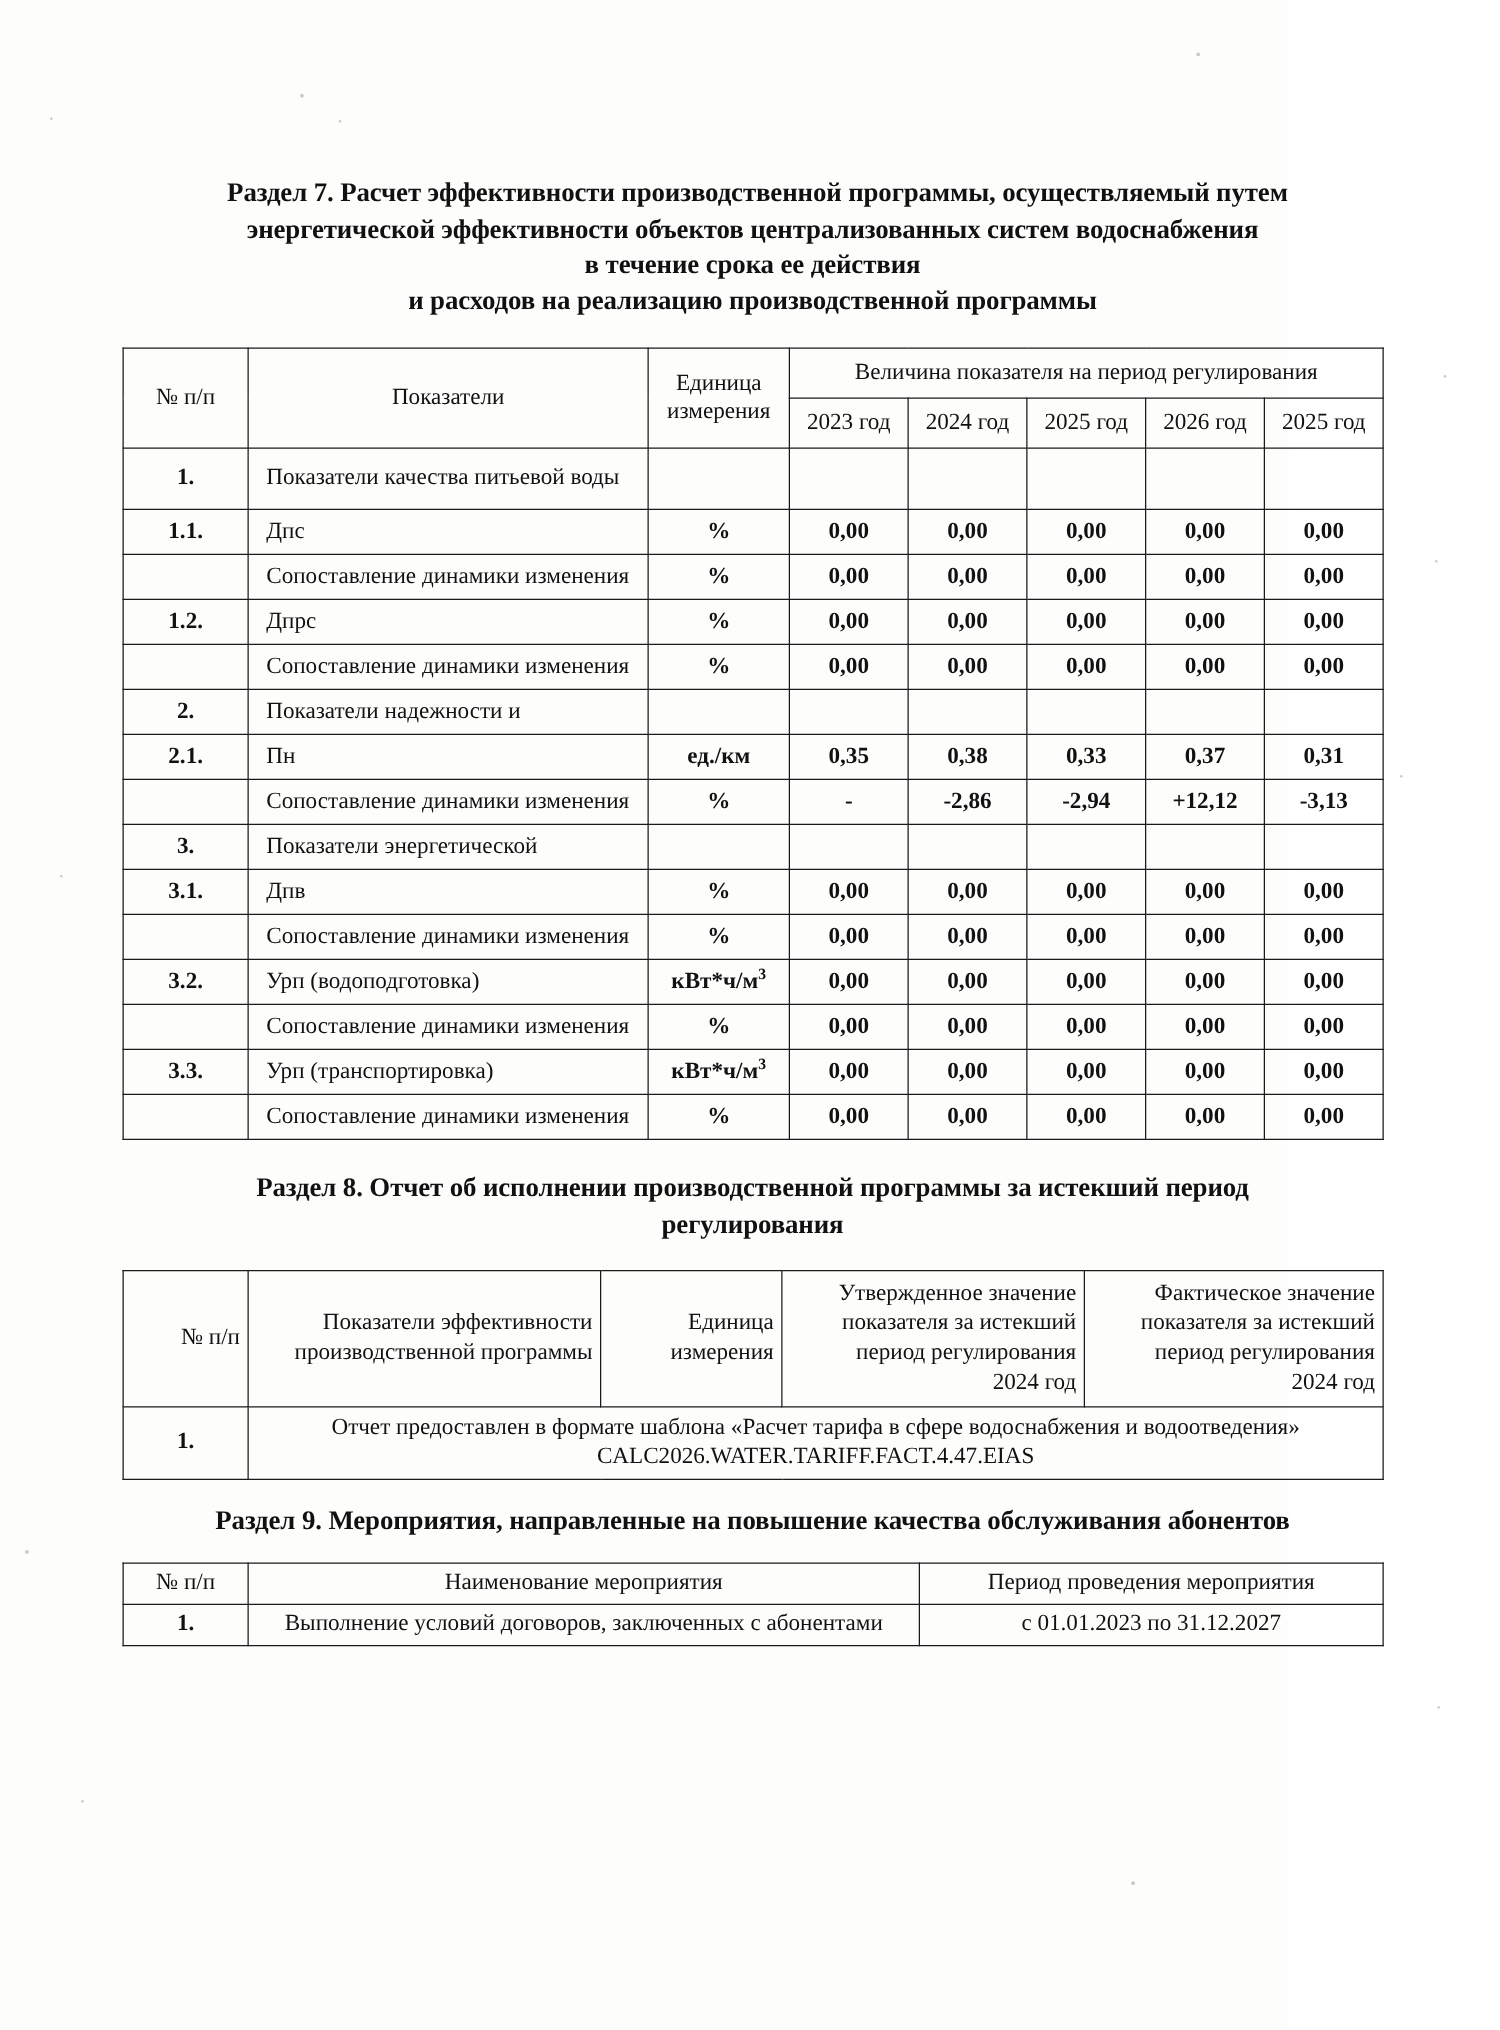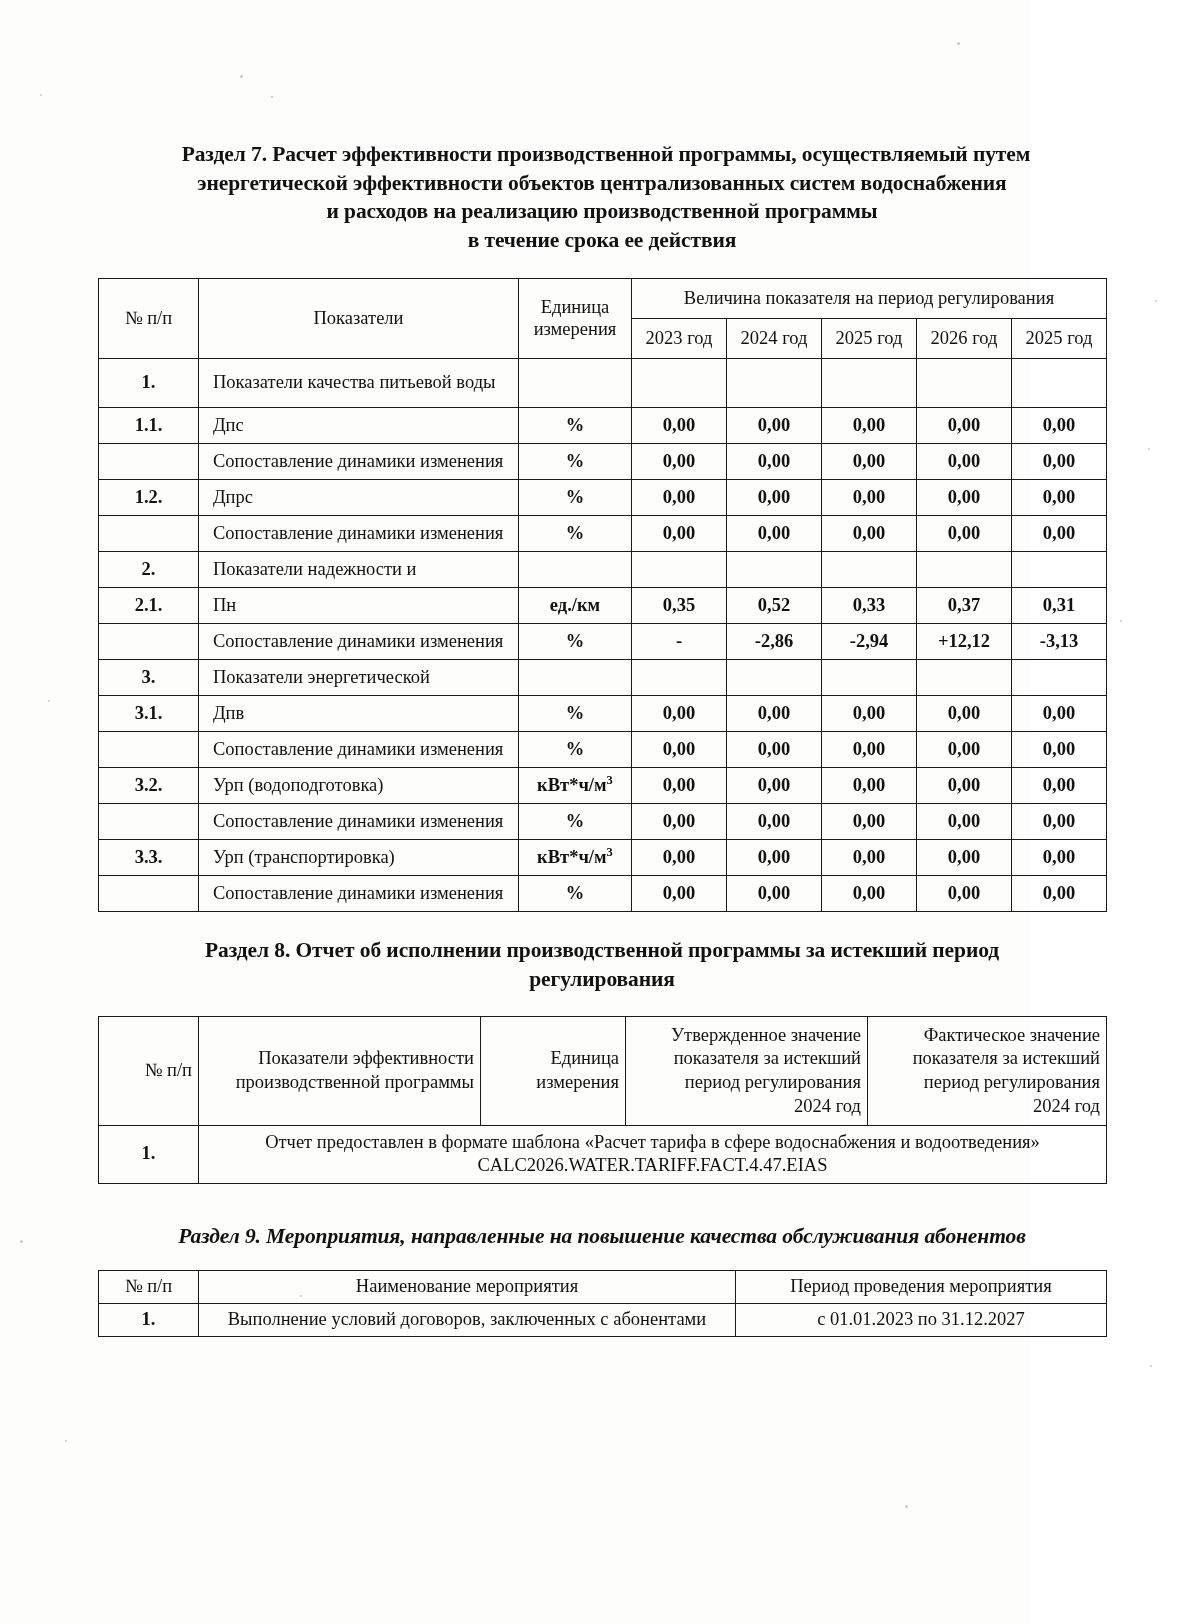--- a/index.html
+++ b/index.html
@@ -33,21 +33,21 @@
     font-weight: bold;
     text-align: center;
     font-size: 21.5px;
     line-height: 1.33;
     letter-spacing: -0.1px;
     margin: 0;
   }
   .sec7-title { padding-top: 140px; }
   .sec7-title .l1 { padding-left: 8px; }
   .sec8-title { margin-top: 24px; }
-  .sec9-title { margin-top: 38px; font-style: italic; }
+  .sec9-title { margin-top: 18px; }
 
   
   table {
     border-collapse: collapse;
     width: 1008px;
     table-layout: fixed;
     font-size: 18px;
   }
   table td, table th {
     border: 1.6px solid #1a1a1a;
@@ -123,22 +123,22 @@
   <div class="speck" style="left:905px;top:1505px;width:3px;height:3px;"></div>
   <div class="speck" style="left:300px;top:1295px;width:2px;height:2px;"></div>
   <div class="speck" style="left:1150px;top:1365px;width:2px;height:2px;"></div>
   <div class="speck" style="left:65px;top:1440px;width:2px;height:2px;"></div>
 
   <div class="content">
 
     <div class="section-title sec7-title">
       <div class="l1">Раздел 7.  Расчет эффективности производственной программы, осуществляемый путем</div>
       <div>энергетической эффективности объектов централизованных систем водоснабжения</div>
+      <div>в течение срока ее действия</div>
       <div>и расходов на реализацию производственной программы</div>
-      <div>в течение срока ее действия</div>
     </div>
 
     <table class="t7">
       <colgroup>
         <col style="width:100px">
         <col style="width:320px">
         <col style="width:113px">
         <col style="width:95px">
         <col style="width:95px">
         <col style="width:95px">
@@ -222,21 +222,21 @@
             <td class="val"></td>
             <td class="val"></td>
             <td class="val"></td>
             <td class="val"></td>
           </tr>
           <tr>
             <td class="idx">2.1.</td>
             <td class="name">Пн</td>
             <td class="unit">ед./км</td>
             <td class="val">0,35</td>
-            <td class="val">0,52</td>
+            <td class="val">0,38</td>
             <td class="val">0,33</td>
             <td class="val">0,37</td>
             <td class="val">0,31</td>
           </tr>
           <tr>
             <td class="idx"></td>
             <td class="name">Сопоставление динамики изменения</td>
             <td class="unit">%</td>
             <td class="val">-</td>
             <td class="val">-2,86</td>

